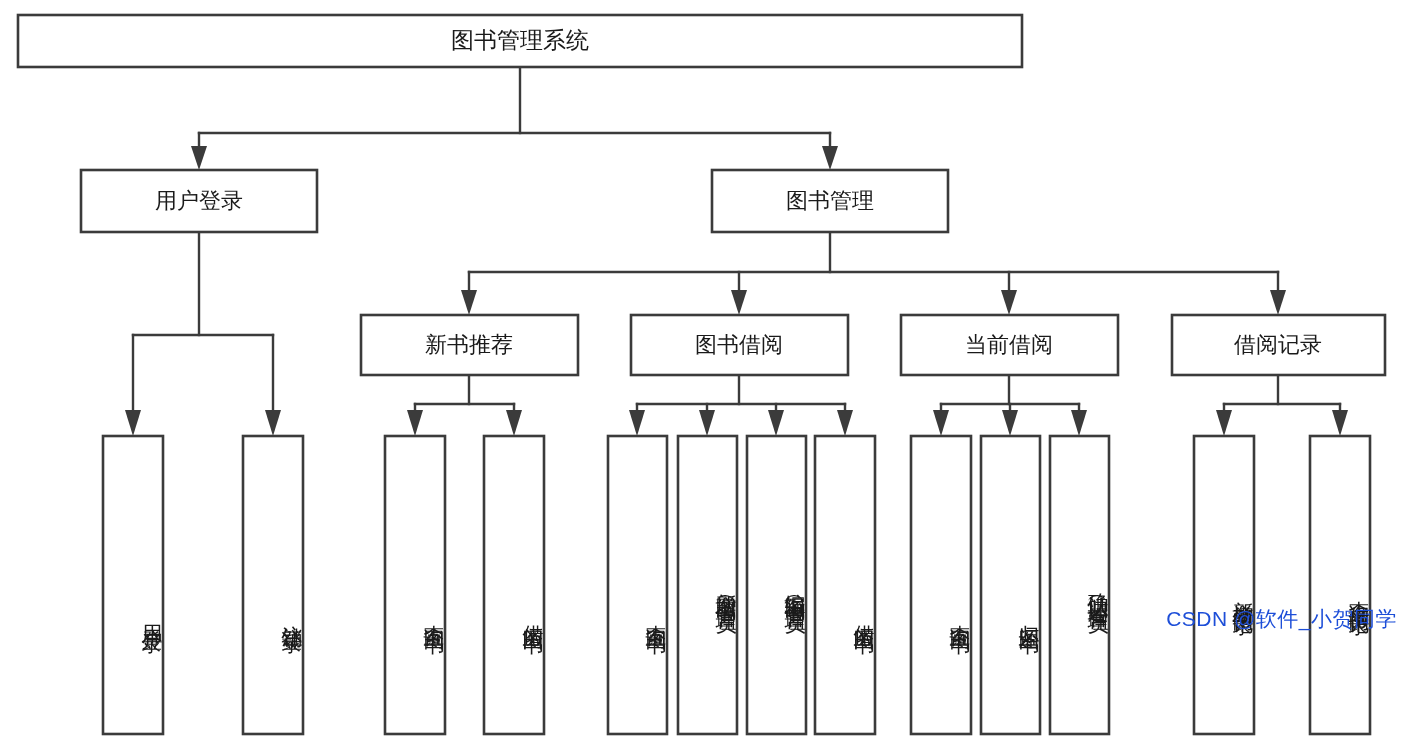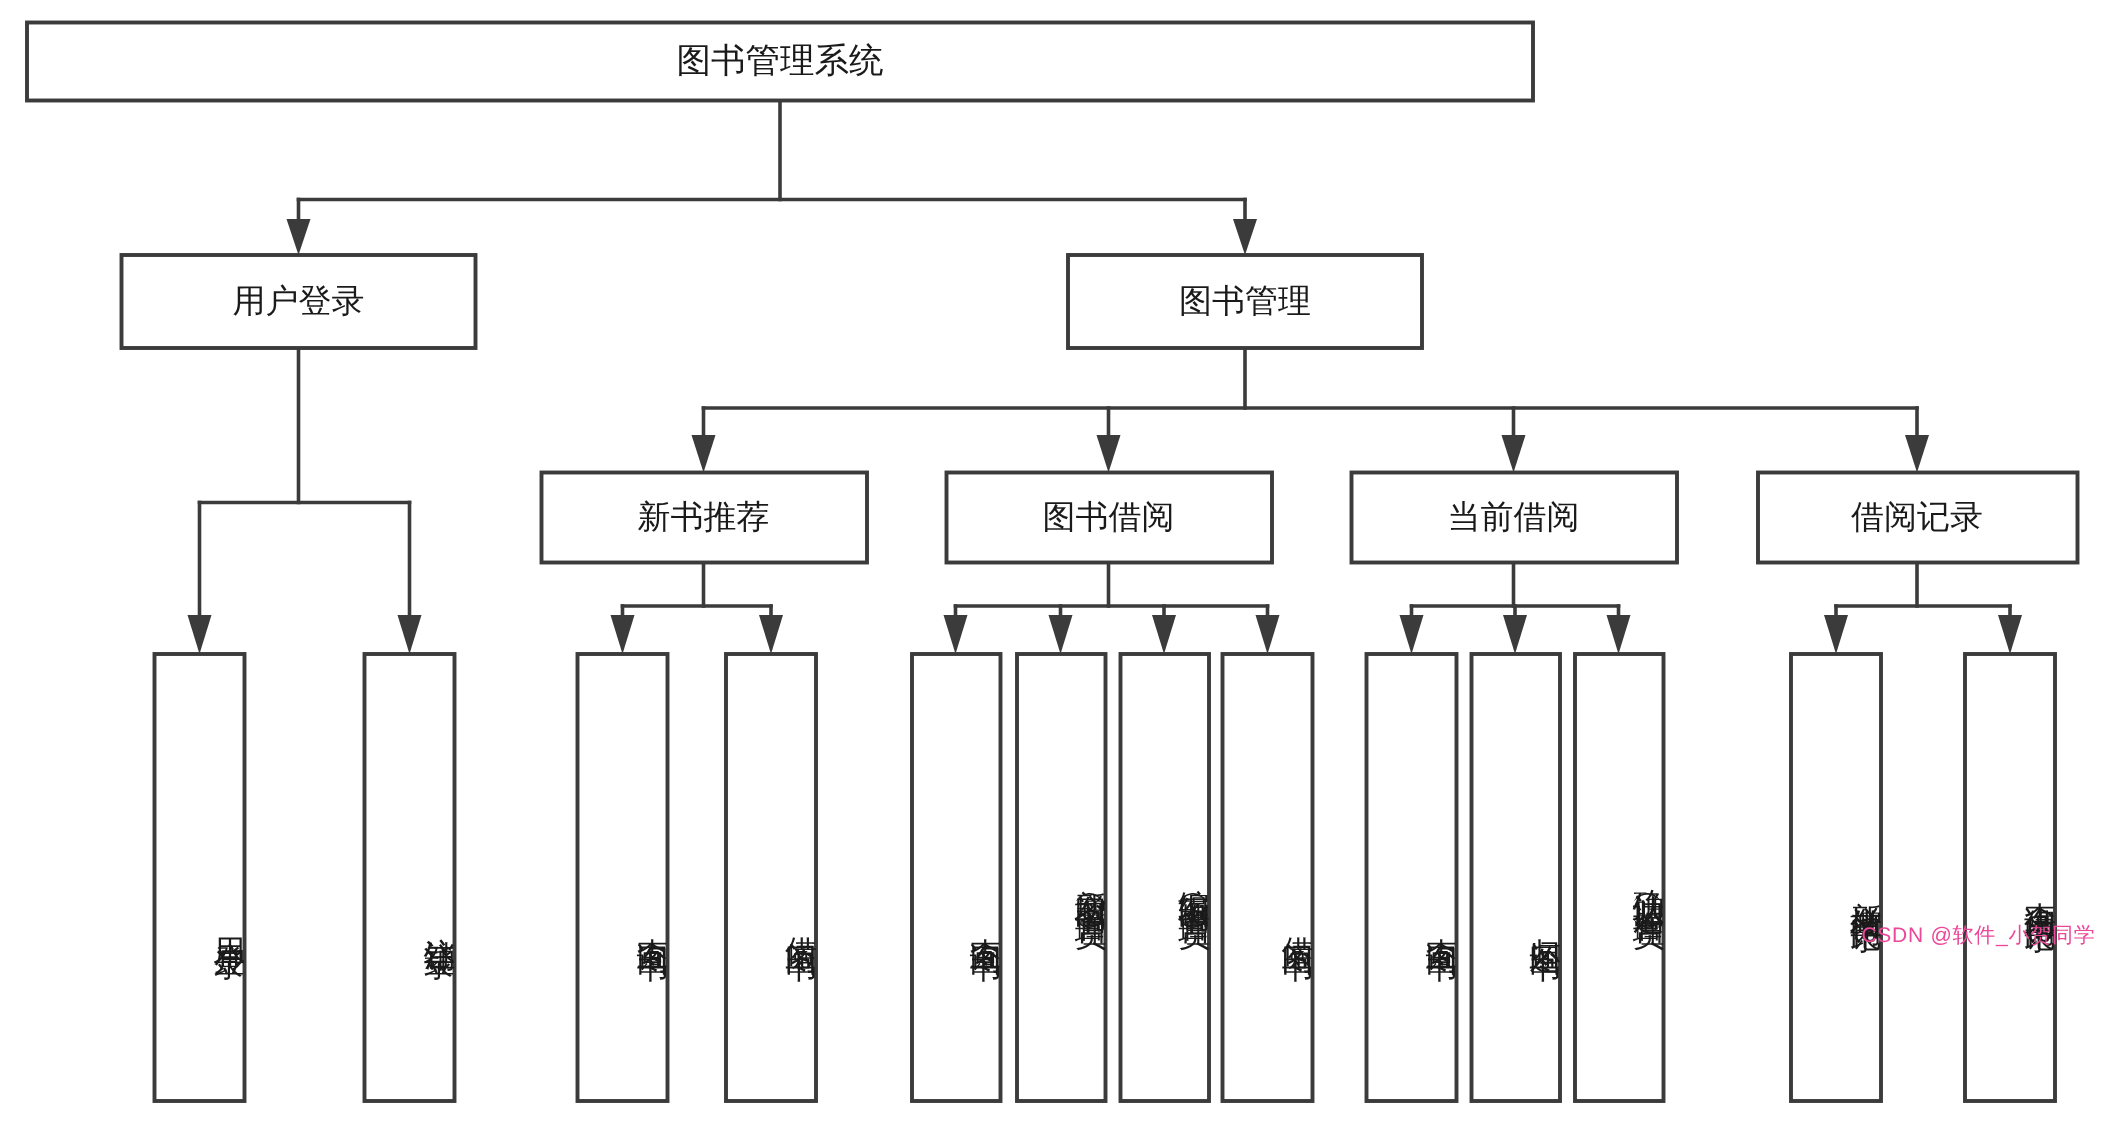--- a/index.html
+++ b/index.html
@@ -67,22 +67,22 @@
     letter-spacing: 3px;
     color: #1a1a1a;
     pointer-events: none;
     user-select: none;
   }
   .watermark {
     position: absolute;
     right: 8px;
     bottom: 6px;
     font-family: "Liberation Sans", "DejaVu Sans", sans-serif;
-    font-size: 14px;
-    color: #ec4899;
+    font-size: 21px;
+    color: #1d4ed8;
     letter-spacing: 0.5px;
     white-space: nowrap;
   }
 </style>
 </head>
 <body>
 
 <div id="diagram-root">
 
   <svg class="diagram-canvas" viewBox="0 0 1405 747">

